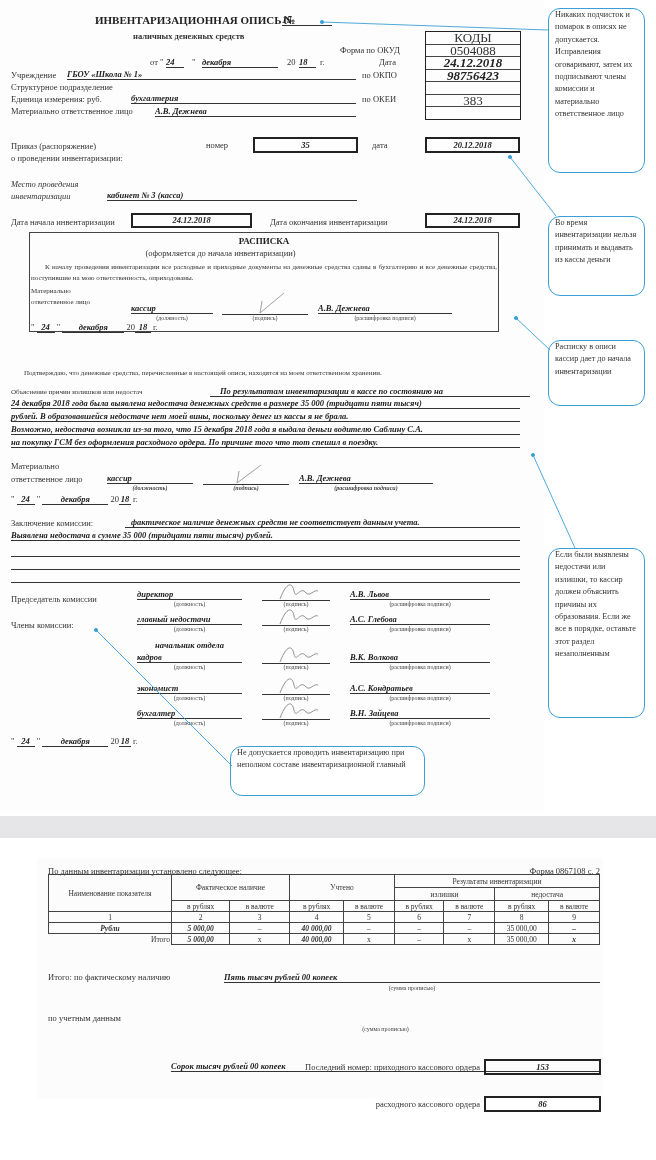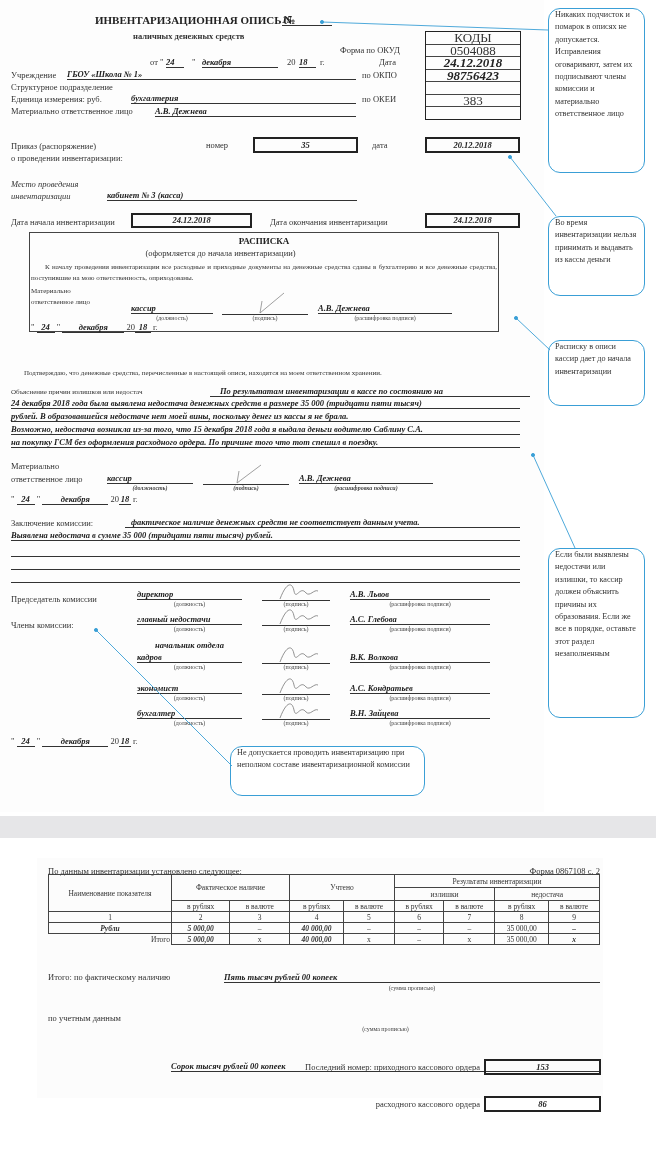--- a/index.html
+++ b/index.html
@@ -214,21 +214,21 @@
   <span>"</span>
   <span class="bi" style="display:inline-block;width:66px;border-bottom:1px solid #333;text-align:center;">декабря</span>
   <span>20</span><span class="bi" style="display:inline-block;width:12px;border-bottom:1px solid #333;text-align:center;">18</span>
   <span>г.</span>
 </div>
 
 <div class="callout" style="left:548px;top:8px;width:97px;height:165px;">Никаких подчисток и помарок в описях не допускается. Исправления оговаривают, затем их подписывают члены комиссии и материально ответственное лицо</div>
 <div class="callout" style="left:548px;top:216px;width:97px;height:80px;">Во время инвентаризации нельзя принимать и выдавать из кассы деньги</div>
 <div class="callout" style="left:548px;top:340px;width:97px;height:66px;">Расписку в описи кассир дает до начала инвентаризации</div>
 <div class="callout" style="left:548px;top:548px;width:97px;height:170px;">Если были выявлены недостачи или излишки, то кассир должен объяснить причины их образования. Если же все в порядке, оставьте этот раздел незаполненным</div>
-<div class="callout" style="left:230px;top:746px;width:195px;height:50px;">Не допускается проводить инвентаризацию при неполном составе инвентаризационной комиссии</div>
+<div class="callout" style="left:230px;top:746px;width:195px;height:50px;">Не допускается проводить инвентаризацию при неполном составе инвентаризационной главный</div>
 
 <svg class="lines" width="656" height="1160">
   <g stroke="#3a9fd6" stroke-width="0.9" fill="#3a9fd6">
     <line x1="322" y1="22" x2="548" y2="30"></line>
     <circle cx="322" cy="22" r="1.6"></circle>
     <line x1="510" y1="157" x2="556" y2="216"></line>
     <circle cx="510" cy="157" r="1.6"></circle>
     <line x1="516" y1="318" x2="550" y2="350"></line>
     <circle cx="516" cy="318" r="1.6"></circle>
     <line x1="533" y1="455" x2="575" y2="548"></line>

